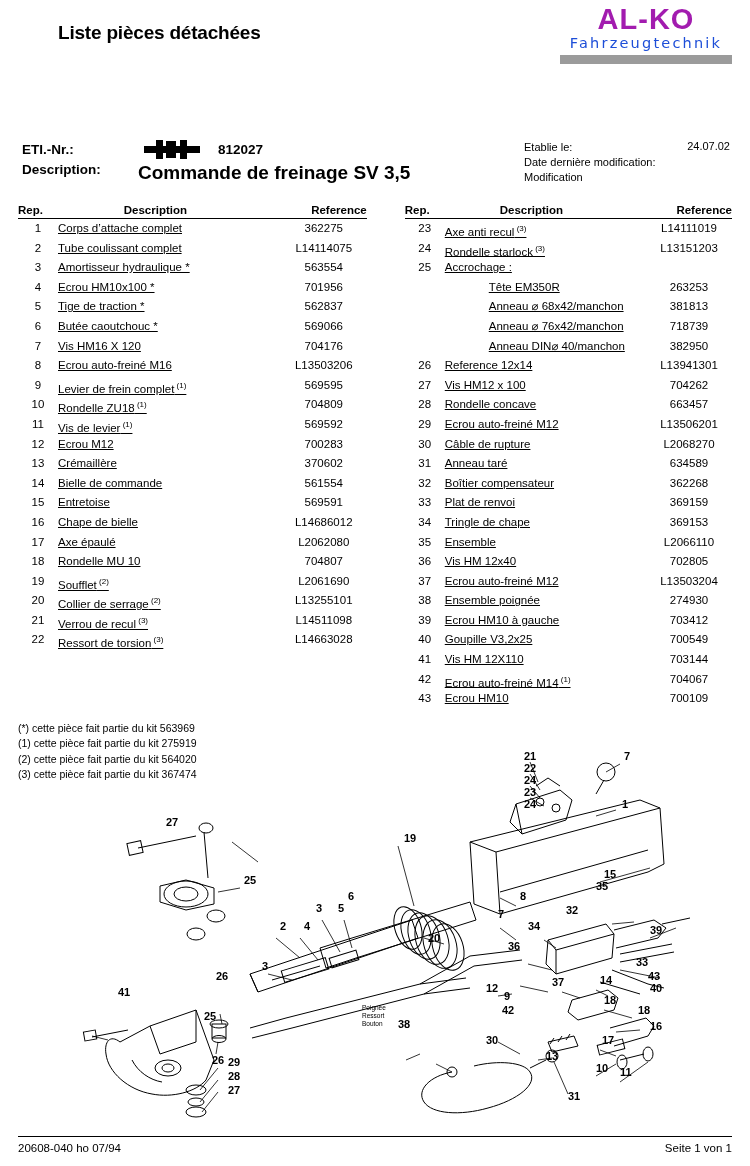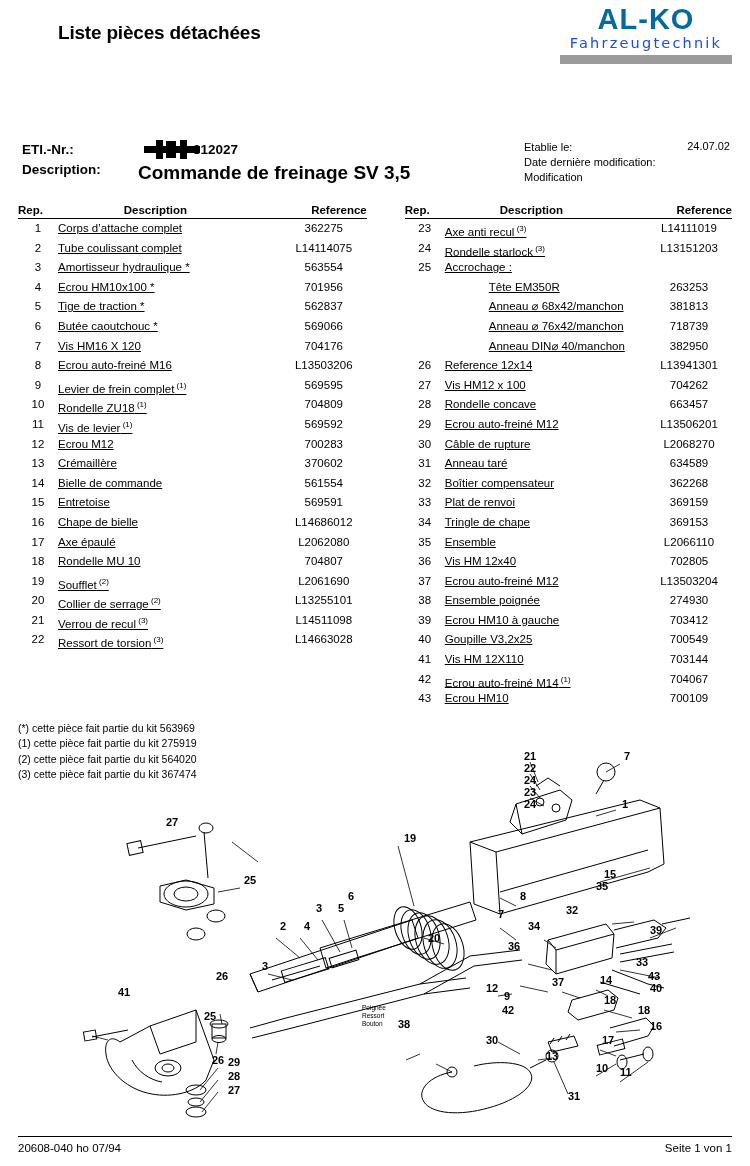--- a/index.html
+++ b/index.html
@@ -37,21 +37,21 @@
   .brand {
     position: absolute;
     right: 0px;
     top: 4px;
     width: 172px;
     text-align: center;
   }
   .brand-name {
     font-size: 29px;
     font-weight: bold;
-    color: #0369a1;
+    color: #a21caf;
     letter-spacing: 1px;
     line-height: 1.05;
   }
   .brand-sub {
     font-size: 14.5px;
     letter-spacing: 2.2px;
     color: #1d4ed8;
     margin-top: 1px;
     font-family: "DejaVu Sans", sans-serif;
   }
@@ -70,21 +70,21 @@
   }
   .eti-label {
     position: absolute; left: 4px; top: 2px;
     font-size: 13.5px; font-weight: bold;
   }
   .desc-label {
     position: absolute; left: 4px; top: 22px;
     font-size: 13.5px; font-weight: bold;
   }
   .eti-num {
-    position: absolute; left: 175px; top: 2px;
+    position: absolute; left: 200px; top: 2px;
     font-size: 13.5px; font-weight: bold;
   }
   .desc-val {
     position: absolute; left: 120px; top: 22px;
     font-size: 19px; font-weight: bold;
   }
   .bolt-icon {
     position: absolute; left: 126px; top: 0px;
   }
   .est-block {

